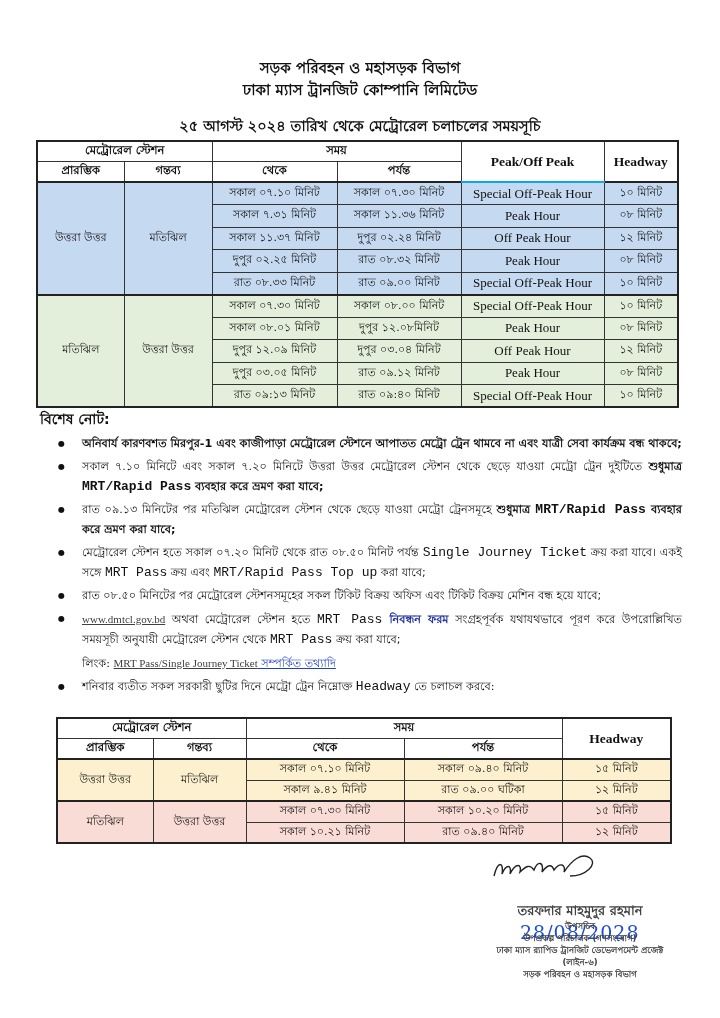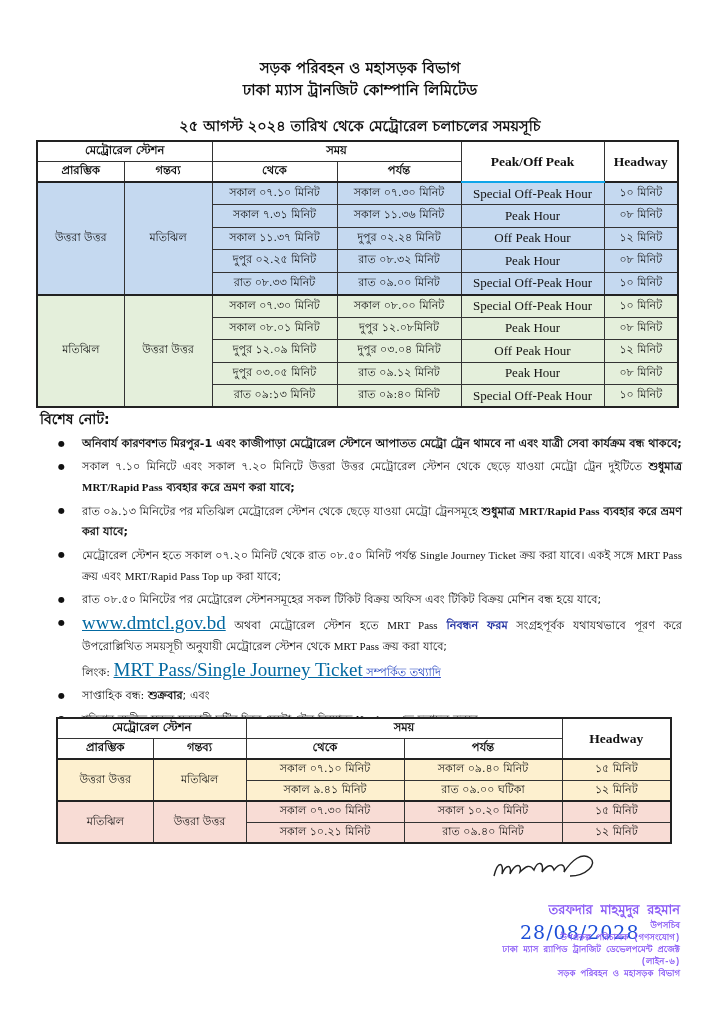--- a/index.html
+++ b/index.html
@@ -25,38 +25,38 @@
   #t1 .green td { background: #e4efdb; }
   #t1 tr.grp-sep td { border-top: 2px solid #222; }
   #t1 tr.hsep th { border-bottom: 2px solid #222; }
 
   .notes-title { position: absolute; left: 40px; top: 408px; font-weight: bold; font-size: 14px; }
   ul.notes { position: absolute; left: 58px; top: 434px; width: 624px; list-style: none; }
   ul.notes li { position: relative; padding-left: 24px; font-size: 11.2px; line-height: 20px; margin-bottom: 3px; text-align: justify; }
   ul.notes li::before { content: "\25CF"; position: absolute; left: 0; top: 0; font-size: 8px; }
   ul.notes li.nobullet::before { content: ""; }
   .b { font-weight: bold; }
-  .enr { font-family: Liberation Serif, serif; font-size: 11px; }
-  .link { color: #0369a1; text-decoration: underline; font-family: "Liberation Serif", serif; font-size: 19px; }
+  .enr { font-family: Liberation Mono, monospace; font-size: 13px; }
+  .link { color: #404040; text-decoration: underline; font-family: "Liberation Serif", serif; font-size: 11px; }
   .link-bn { color: #1f3fbf; text-decoration: underline; }
   .blue-bold { color: #1f2fa0; font-weight: bold; }
 
   #t2 { left: 56px; top: 717px; width: 614px; border: 2px solid #222; }
   #t2 tr.h1 th { height: 17px; }
   #t2 tr.h2 th { height: 17px; }
   #t2 tr.r td { height: 21px; }
   #t2 .yellow td { background: #fdf0cf; }
   #t2 .pink td { background: #f8dcd5; }
   #t2 tr.grp-sep td { border-top: 2px solid #222; }
   #t2 tr.hsep th { border-bottom: 2px solid #222; }
 
   .sig { position: absolute; left: 480px; top: 850px; width: 200px; }
   .sig-scribble { position: absolute; left: 10px; top: 0; }
   .sig-date { position: absolute; left: 40px; top: 24px; font-family: "DejaVu Serif", serif; font-size: 19px; color: #1d4ed8; letter-spacing: 1px; margin-top: 47px; }
-  .stamp { position: absolute; left: 0; top: 52px; width: 200px; text-align: right; color: #8b5cf6; font-weight: bold; font-family: Liberation Mono, monospace; }
+  .stamp { position: absolute; left: 0; top: 52px; width: 200px; text-align: center; color: #404040; font-weight: bold; }
   .stamp .n { font-size: 13px; line-height: 18px; }
   .stamp .s { font-size: 8.5px; line-height: 12px; }
 </style>
 </head>
 <body>
 
 <div class="hdr hdr1">সড়ক পরিবহন ও মহাসড়ক বিভাগ</div>
 <div class="hdr hdr2">ঢাকা ম্যাস ট্রানজিট কোম্পানি লিমিটেড</div>
 <div class="hdr hdr3">২৫ আগস্ট ২০২৪ তারিখ থেকে মেট্রোরেল চলাচলের সময়সূচি</div>
 
@@ -153,21 +153,20 @@
 
 <div class="notes-title">বিশেষ নোট:</div>
 <ul class="notes">
   <li class="b">অনিবার্য কারণবশত মিরপুর-1 এবং কাজীপাড়া মেট্রোরেল স্টেশনে আপাতত মেট্রো ট্রেন থামবে না এবং যাত্রী সেবা কার্যক্রম বন্ধ থাকবে;</li>
   <li><span>সকাল ৭.১০ মিনিটে এবং সকাল ৭.২০ মিনিটে উত্তরা উত্তর মেট্রোরেল স্টেশন থেকে ছেড়ে যাওয়া মেট্রো ট্রেন দুইটিতে </span><span class="b">শুধুমাত্র </span><span class="b enr">MRT/Rapid Pass</span><span class="b"> ব্যবহার করে ভ্রমণ করা যাবে;</span></li>
   <li><span>রাত ০৯.১৩ মিনিটের পর মতিঝিল মেট্রোরেল স্টেশন থেকে ছেড়ে যাওয়া মেট্রো ট্রেনসমূহে </span><span class="b">শুধুমাত্র </span><span class="b enr">MRT/Rapid Pass</span><span class="b"> ব্যবহার করে ভ্রমণ করা যাবে;</span></li>
   <li><span>মেট্রোরেল স্টেশন হতে সকাল ০৭.২০ মিনিট থেকে রাত ০৮.৫০ মিনিট পর্যন্ত </span><span class="enr">Single Journey Ticket</span><span> ক্রয় করা যাবে। একই সঙ্গে </span><span class="enr">MRT Pass</span><span> ক্রয় এবং </span><span class="enr">MRT/Rapid Pass Top up</span><span> করা যাবে;</span></li>
   <li>রাত ০৮.৫০ মিনিটের পর মেট্রোরেল স্টেশনসমূহের সকল টিকিট বিক্রয় অফিস এবং টিকিট বিক্রয় মেশিন বন্ধ হয়ে যাবে;</li>
   <li><a class="link">www.dmtcl.gov.bd</a><span> অথবা মেট্রোরেল স্টেশন হতে </span><span class="enr">MRT Pass</span><span class="blue-bold"> নিবন্ধন ফরম</span><span> সংগ্রহপূর্বক যথাযথভাবে পূরণ করে উপরোল্লিখিত সময়সূচী অনুযায়ী মেট্রোরেল স্টেশন থেকে </span><span class="enr">MRT Pass</span><span> ক্রয় করা যাবে;</span></li>
   <li class="nobullet"><span>লিংক: </span><a><span class="link">MRT Pass/Single Journey Ticket</span><span class="link-bn"> সম্পর্কিত তথ্যাদি</span></a></li>
-  <li><span>সাপ্তাহিক বন্ধ: </span><span class="b">শুক্রবার</span><span>; এবং</span></li>
   <li><span>শনিবার ব্যতীত সকল সরকারী ছুটির দিনে মেট্রো ট্রেন নিম্নোক্ত </span><span class="enr">Headway</span><span> তে চলাচল করবে:</span></li>
 </ul>
 
 <table id="t2">
   <colgroup>
     <col style="width:96px">
       <col style="width:93px">
       <col style="width:158px">
       <col style="width:158px">
       <col style="width:109px">

